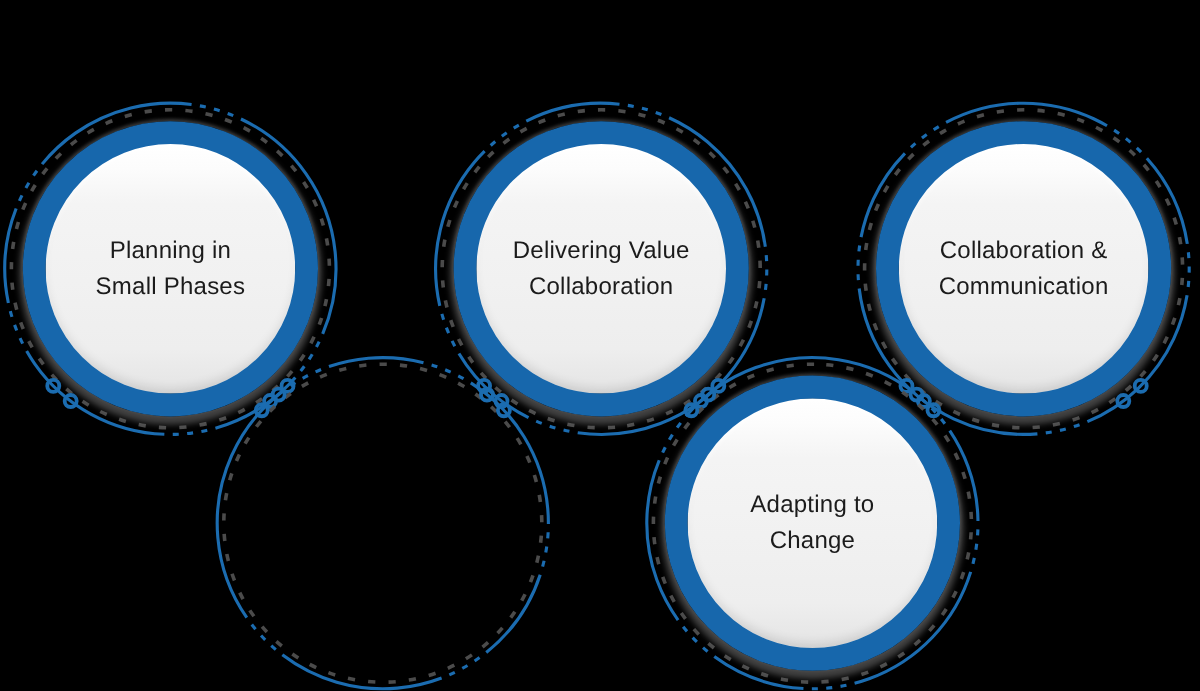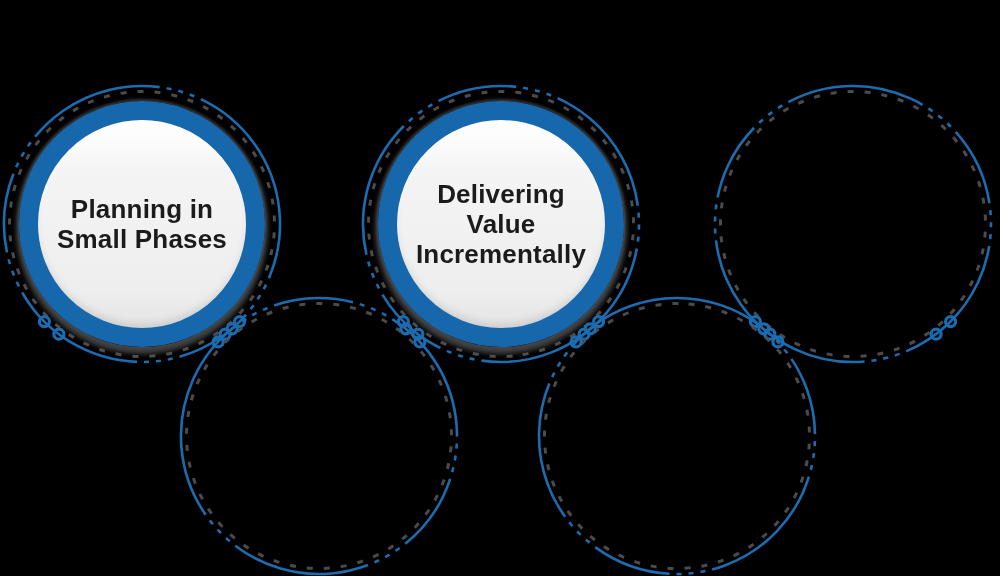--- a/index.html
+++ b/index.html
@@ -59,23 +59,23 @@
       inset 0 4px 5px -2px rgba(255,255,255,0.95),
       inset 0 -6px 9px -3px rgba(0,0,0,0.12);
     display: flex;
     align-items: center;
     justify-content: center;
     text-align: center;
   }
   .row-top    { z-index: 2; }
   .row-bottom { z-index: 3; }
   .bubble-label {
-    font-size: 26px;
+    font-size: 20px;
     line-height: 30px;
-    font-weight: 700;
+    font-weight: 400;
     color: #1b1b1b;
     letter-spacing: 0.2px;
     white-space: pre-line;
     max-width: 196px;
   }
   #b1 { left: 19px;  top: 101px; }
   #b2 { left: 378px; top: 101px; }
   #b3 { left: 730px; top: 101px; }
   #b4 { left: 196px; top: 313px; }
   #b5 { left: 554px; top: 313px; }
@@ -133,19 +133,27 @@
     </g>
   </svg>
 
   <div id="b1" class="bubble row-top">
     <div class="bubble-label">Planning in
 Small Phases</div>
   </div>
 
   <div id="b2" class="bubble row-top">
     <div class="bubble-label">Delivering Value
-Incrementally</div>
+Collaboration</div>
+  </div>
+
+  <div id="b3" class="bubble row-top">
+    <div class="bubble-label">Collaboration &amp;
+Communication</div>
   </div>
 
 
-
+  <div id="b5" class="bubble row-bottom">
+    <div class="bubble-label">Adapting to
+Change</div>
+  </div>
 
 </div>
 
 </body></html>

